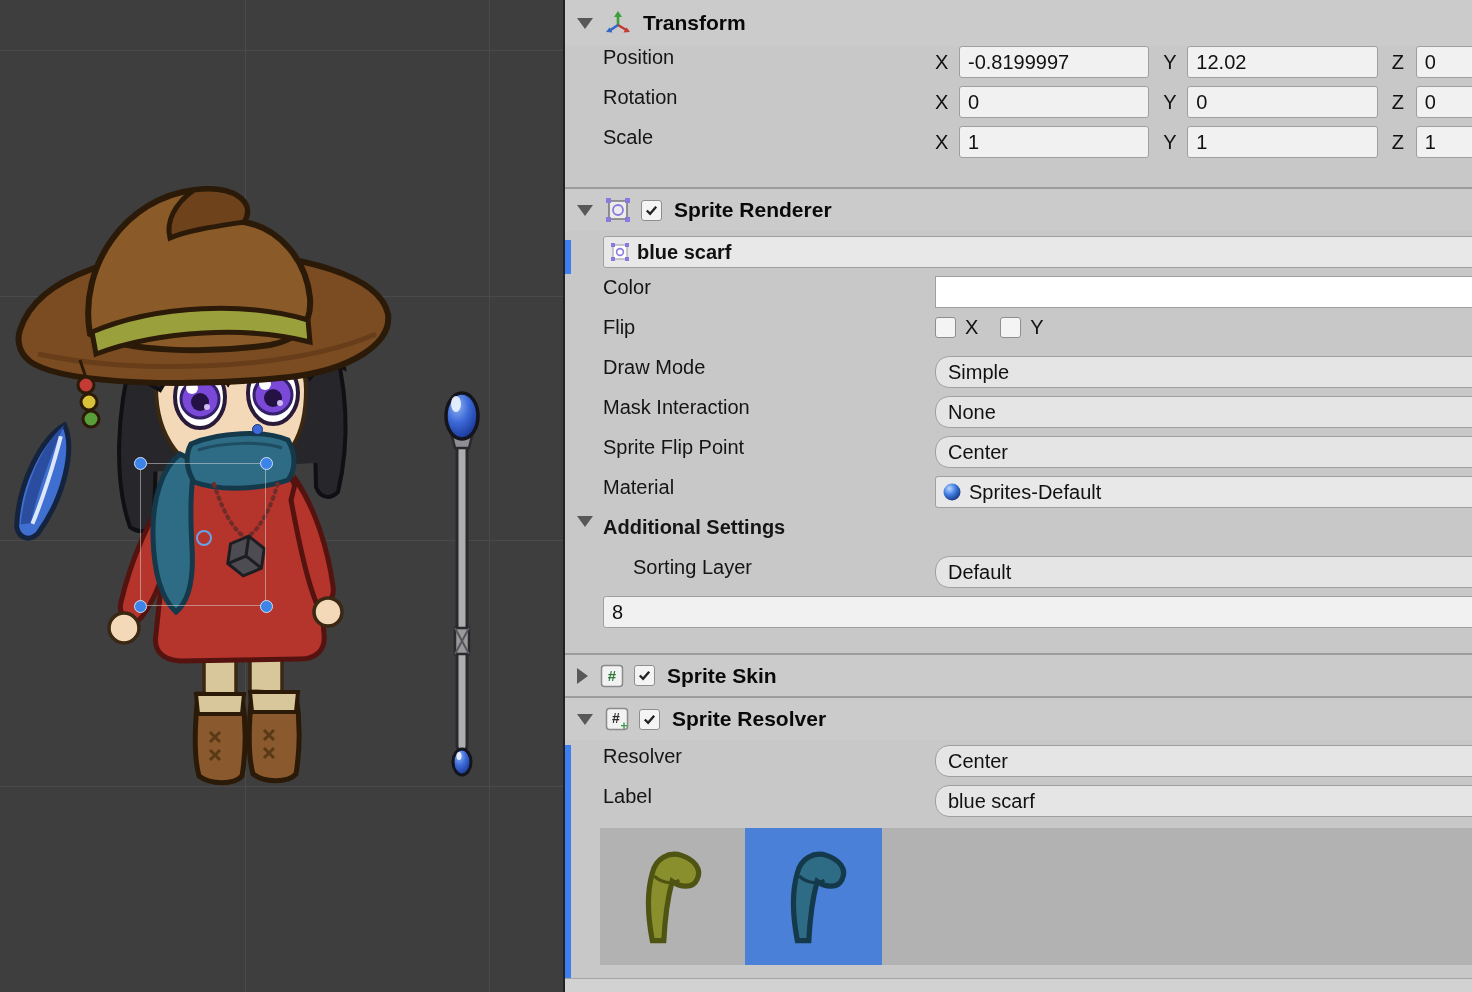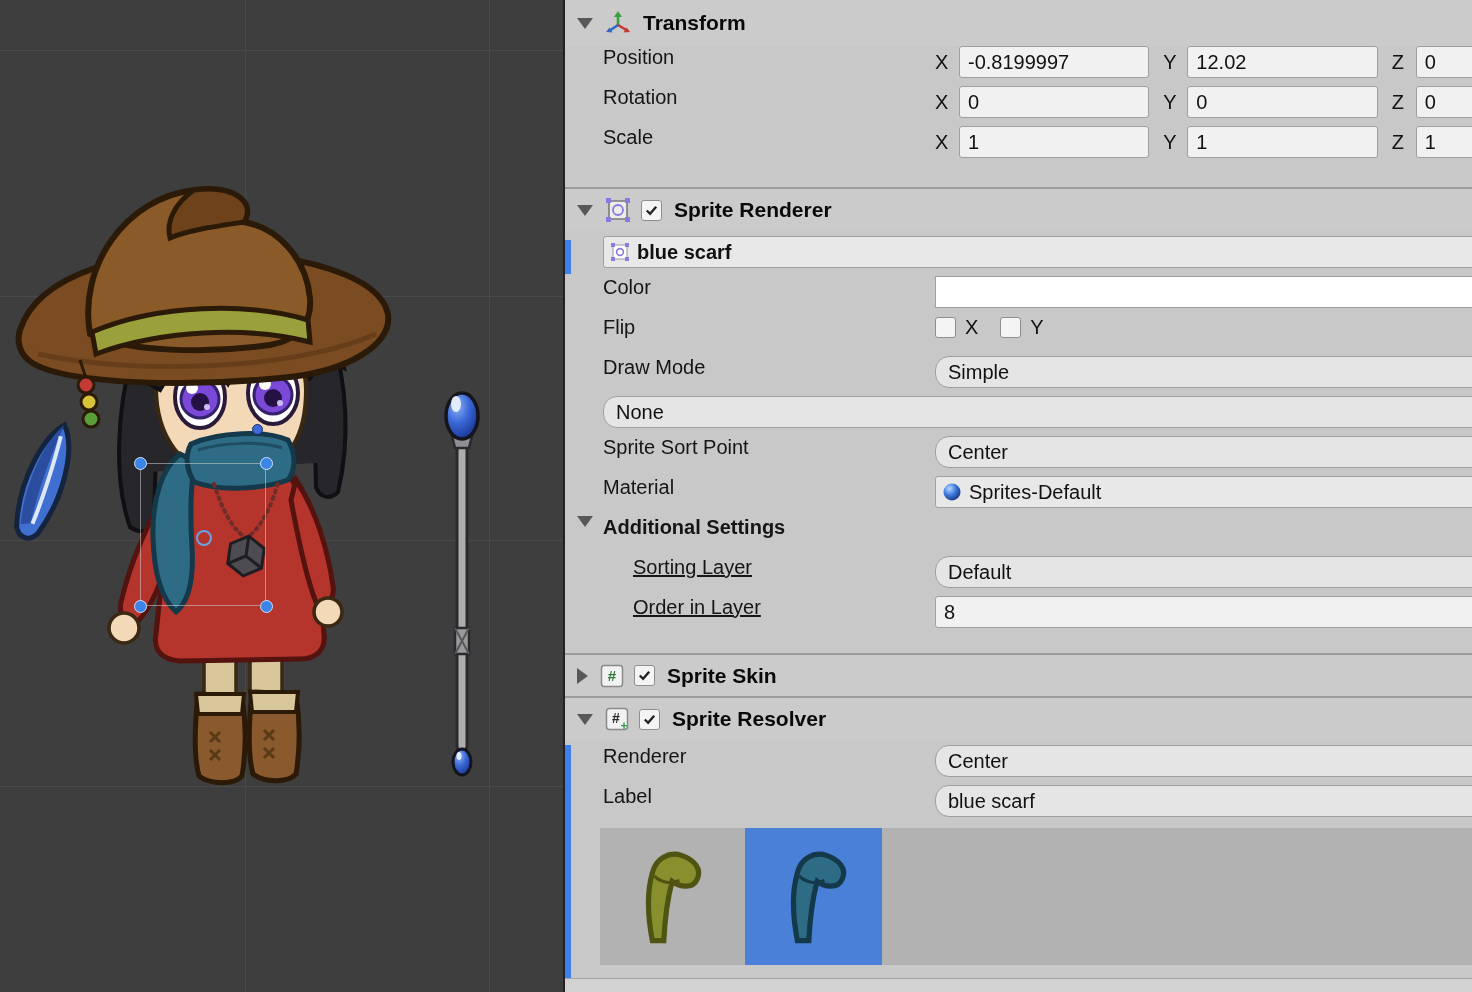--- a/index.html
+++ b/index.html
@@ -31,21 +31,21 @@
   .tri-right { width:0; height:0; border-top:8px solid transparent; border-bottom:8px solid transparent; border-left:11px solid #585858; }
   .hicon { margin-left:12px; display:flex; align-items:center; }
   .help-badge { width:23px; height:23px; border-radius:50%; background:#5b5b5b; color:#efefef; font-size:15px; font-weight:bold; display:flex; align-items:center; justify-content:center; margin-left:0; }
   .presets { margin-left:20px; }
   .kebab { font-size:24px; color:#333; margin-left:20px; line-height:1; }
   .checkbox { width:21px; height:21px; background:#f4f4f4; border:1px solid #8e8e8e; border-radius:3px; display:flex; align-items:center; justify-content:center; margin-left:10px; flex-shrink:0; }
   .checkbox svg { display:block; }
 
   .prop-row { display:flex; align-items:flex-start; height:40px; padding-left:38px; }
   .prop-label { width:332px; flex-shrink:0; color:#151515; }
-  .prop-label.indent { padding-left:30px;text-decoration:underline; }
+  .prop-label.indent { padding-left:30px; }
   .bold { font-weight:bold; }
   .prop-field { flex:1; display:flex; align-items:center; margin-right:23px; min-width:0; }
 
   .tfield { height:32px; background:#f1f1f1; border:1px solid #9f9f9f; border-radius:3px; padding:0 8px; font:inherit; color:#111; width:100%; outline:none; }
   .vec3 { flex:1; display:flex; margin-right:10px; }
   .axis { flex:1; display:flex; align-items:center; margin-right:14px; }
   .axis:last-child { margin-right:0; }
   .axis-label { width:24px; flex-shrink:0; }
 
   .dropdown { height:32px; background:#e5e5e5; border:1px solid #9f9f9f; border-radius:14px; display:flex; align-items:center; padding:0 12px; flex:1; min-width:0; }
@@ -343,30 +343,31 @@
     <div class="prop-label">Draw Mode</div>
     <div class="prop-field">
       <div class="dropdown">
         <span>Simple</span>
         <span class="caret"></span>
       </div>
     </div>
   </div>
 
   <div class="prop-row">
+    <div class="prop-label">Mask Interaction</div>
     <div class="prop-field">
       <div class="dropdown">
         <span>None</span>
         <span class="caret"></span>
       </div>
     </div>
   </div>
 
   <div class="prop-row">
-    <div class="prop-label">Sprite Sort Point</div>
+    <div class="prop-label">Sprite Flip Point</div>
     <div class="prop-field">
       <div class="dropdown">
         <span>Center</span>
         <span class="caret"></span>
       </div>
     </div>
   </div>
 
   <div class="prop-row">
     <div class="prop-label">Material</div>
@@ -404,21 +405,20 @@
     <div class="prop-label indent">Sorting Layer</div>
     <div class="prop-field">
       <div class="dropdown">
         <span>Default</span>
         <span class="caret"></span>
       </div>
     </div>
   </div>
 
   <div class="prop-row">
-    <div class="prop-label indent">Order in Layer</div>
     <div class="prop-field">
       <input class="tfield" readonly="" value="8" style="">
     </div>
   </div>
 
   <div class="pad17"></div>
   <div class="comp-divider"></div>
 
   <div class="comp-header h41">
     <span class="tri-right"></span>
@@ -471,21 +471,21 @@
           <circle cx="14" cy="5" r="3.2" fill="#cbcbcb" stroke="#3a3a3a" stroke-width="2"></circle>
           <circle cx="7" cy="13" r="3.2" fill="#cbcbcb" stroke="#3a3a3a" stroke-width="2"></circle>
         </svg>
     </span>
     <span class="kebab">⋮</span>
   </div>
 
   <div class="pad5"></div>
 
   <div class="prop-row">
-    <div class="prop-label">Renderer</div>
+    <div class="prop-label">Resolver</div>
     <div class="prop-field">
       <div class="dropdown">
         <span>Center</span>
         <span class="caret"></span>
       </div>
     </div>
   </div>
 
   <div class="prop-row">
     <div class="prop-label">Label</div>

